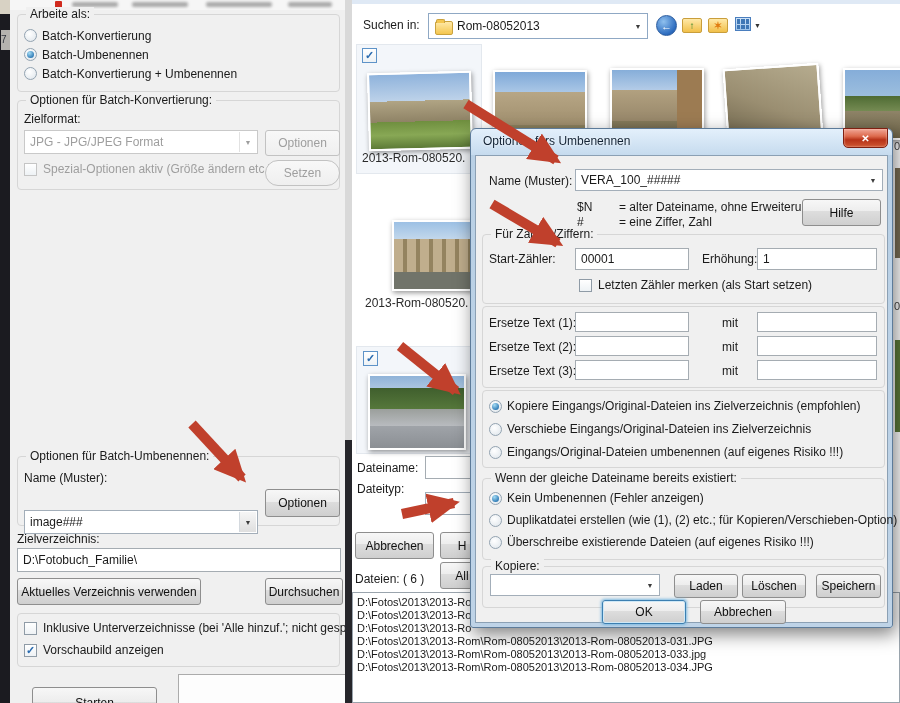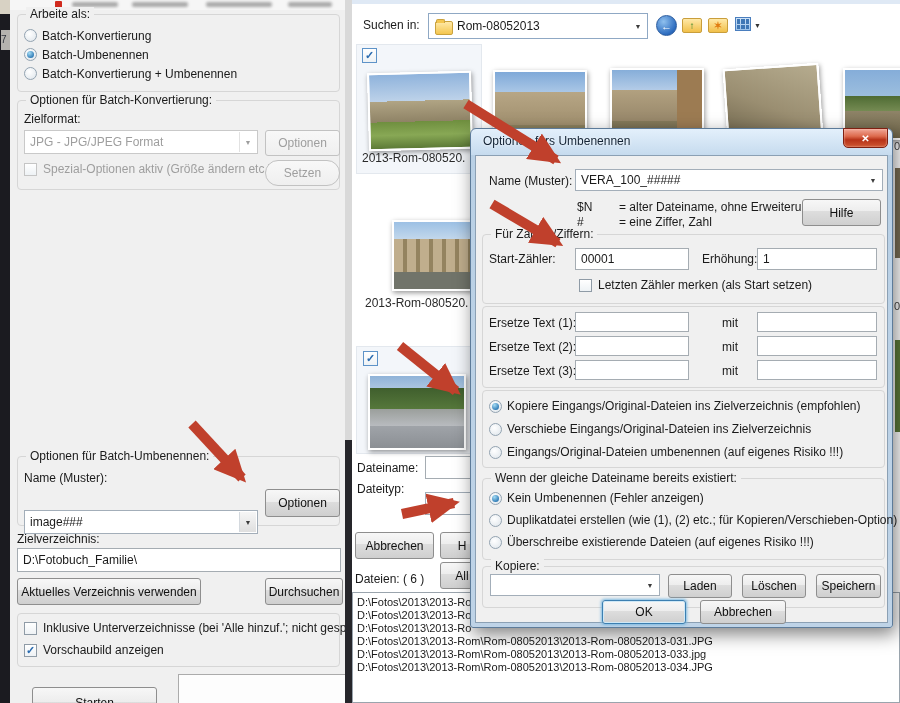--- a/index.html
+++ b/index.html
@@ -286,21 +286,21 @@
       <span class="lbl" style="left:31px;top:357px;">Duplikatdatei erstellen (wie (1), (2) etc.; für Kopieren/Verschieben-Option)</span>
       <span class="radio" style="left:13px;top:380px;"></span>
       <span class="lbl" style="left:31px;top:379px;">Überschreibe existierende Dateien (auf eigenes Risiko !!!)</span>
 
       <div class="grp" style="left:6px;top:410px;width:401px;height:40px;">
         <span class="lg">Kopiere:</span>
       </div>
       <div class="combo" style="left:14px;top:418px;width:170px;height:22px;">
         <span class="arr" style="border-left:none;background:none;">▼</span>
       </div>
-      <div class="btn" style="left:192px;top:418px;width:62px;height:22px;">Laden</div>
+      <div class="btn" style="left:198px;top:418px;width:62px;height:22px;">Laden</div>
       <div class="btn" style="left:266px;top:418px;width:62px;height:22px;">Löschen</div>
       <div class="btn" style="left:340px;top:418px;width:63px;height:22px;">Speichern</div>
 
       <div class="btn focus" style="left:126px;top:444px;width:82px;height:22px;">OK</div>
       <div class="btn" style="left:224px;top:444px;width:84px;height:22px;">Abbrechen</div>
     </div>
   </div>
 
   <svg class="arrows" width="900" height="703" viewBox="0 0 900 703">
     <defs>

